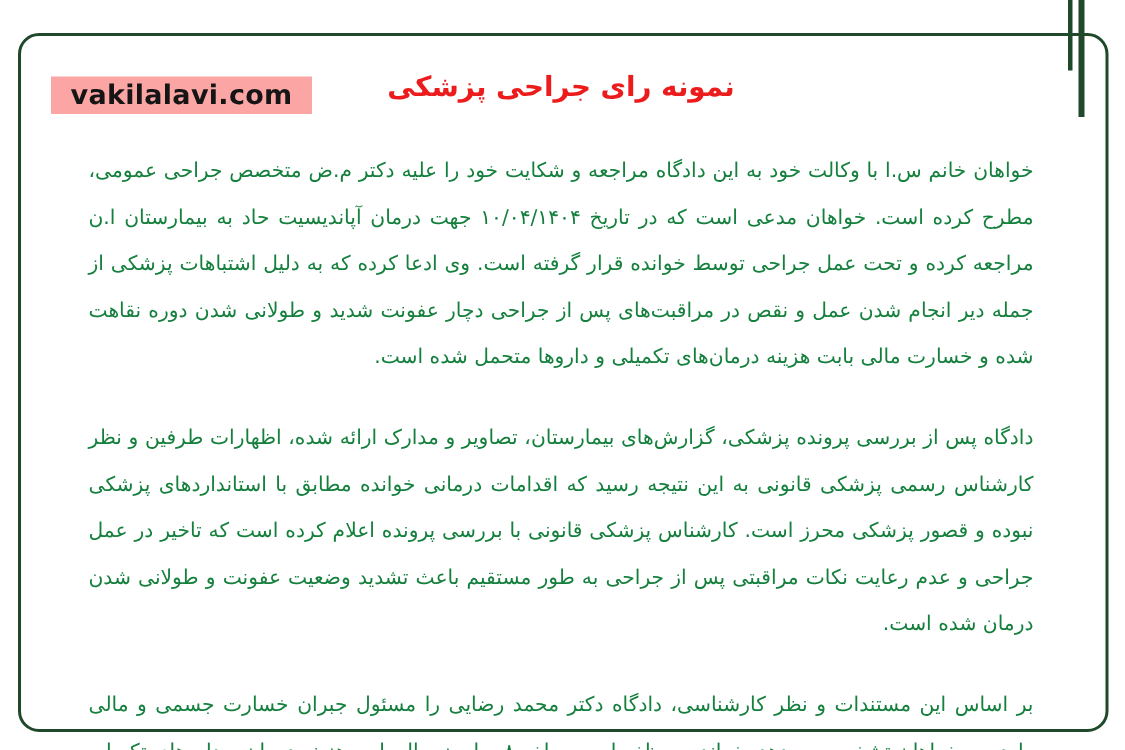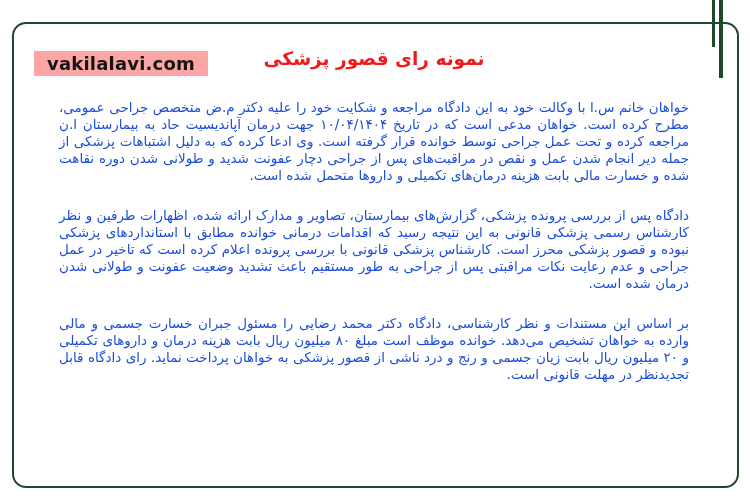--- a/index.html
+++ b/index.html
@@ -52,40 +52,40 @@
     margin: 0 0 26px 0;
     text-align: center;
     font-size: 18.5px;
     line-height: 28px;
     font-weight: 700;
     color: #ed1c1c;
   }
   .para {
     margin: 0 0 23px 0;
     font-size: 13.5px;
-    line-height: 17px;
-    color: #1d4ed8;
+    line-height: 31px;
+    color: #15803d;
     text-align: justify;
   }
   .para:last-child { margin-bottom: 2px; }
 </style>
 </head>
 <body>
 
 <div class="canvas">
 
   <div class="frame"></div>
 
   <span class="ribbon ribbon-short"></span>
   <span class="ribbon ribbon-long"></span>
 
   <div class="logo">vakilalavi.com</div>
 
   <div class="content">
-    <h1 class="title">نمونه رای قصور پزشکی</h1>
+    <h1 class="title">نمونه رای جراحی پزشکی</h1>
 
     <p class="para">خواهان خانم س.ا با وکالت خود به این دادگاه مراجعه و شکایت خود را علیه دکتر م.ض متخصص جراحی عمومی، مطرح کرده است. خواهان مدعی است که در تاریخ ۱۰/۰۴/۱۴۰۴ جهت درمان آپاندیسیت حاد به بیمارستان ا.ن مراجعه کرده و تحت عمل جراحی توسط خوانده قرار گرفته است. وی ادعا کرده که به دلیل اشتباهات پزشکی از جمله دیر انجام شدن عمل و نقص در مراقبت‌های پس از جراحی دچار عفونت شدید و طولانی شدن دوره نقاهت شده و خسارت مالی بابت هزینه درمان‌های تکمیلی و داروها متحمل شده است.</p>
 
     <p class="para">دادگاه پس از بررسی پرونده پزشکی، گزارش‌های بیمارستان، تصاویر و مدارک ارائه شده، اظهارات طرفین و نظر کارشناس رسمی پزشکی قانونی به این نتیجه رسید که اقدامات درمانی خوانده مطابق با استانداردهای پزشکی نبوده و قصور پزشکی محرز است. کارشناس پزشکی قانونی با بررسی پرونده اعلام کرده است که تاخیر در عمل جراحی و عدم رعایت نکات مراقبتی پس از جراحی به طور مستقیم باعث تشدید وضعیت عفونت و طولانی شدن درمان شده است.</p>
 
     <p class="para">بر اساس این مستندات و نظر کارشناسی، دادگاه دکتر محمد رضایی را مسئول جبران خسارت جسمی و مالی وارده به خواهان تشخیص می‌دهد. خوانده موظف است مبلغ ۸۰ میلیون ریال بابت هزینه درمان و داروهای تکمیلی و ۲۰ میلیون ریال بابت زیان جسمی و رنج و درد ناشی از قصور پزشکی به خواهان پرداخت نماید. رای دادگاه قابل تجدیدنظر در مهلت قانونی است.</p>
   </div>
 
 </div>
 

